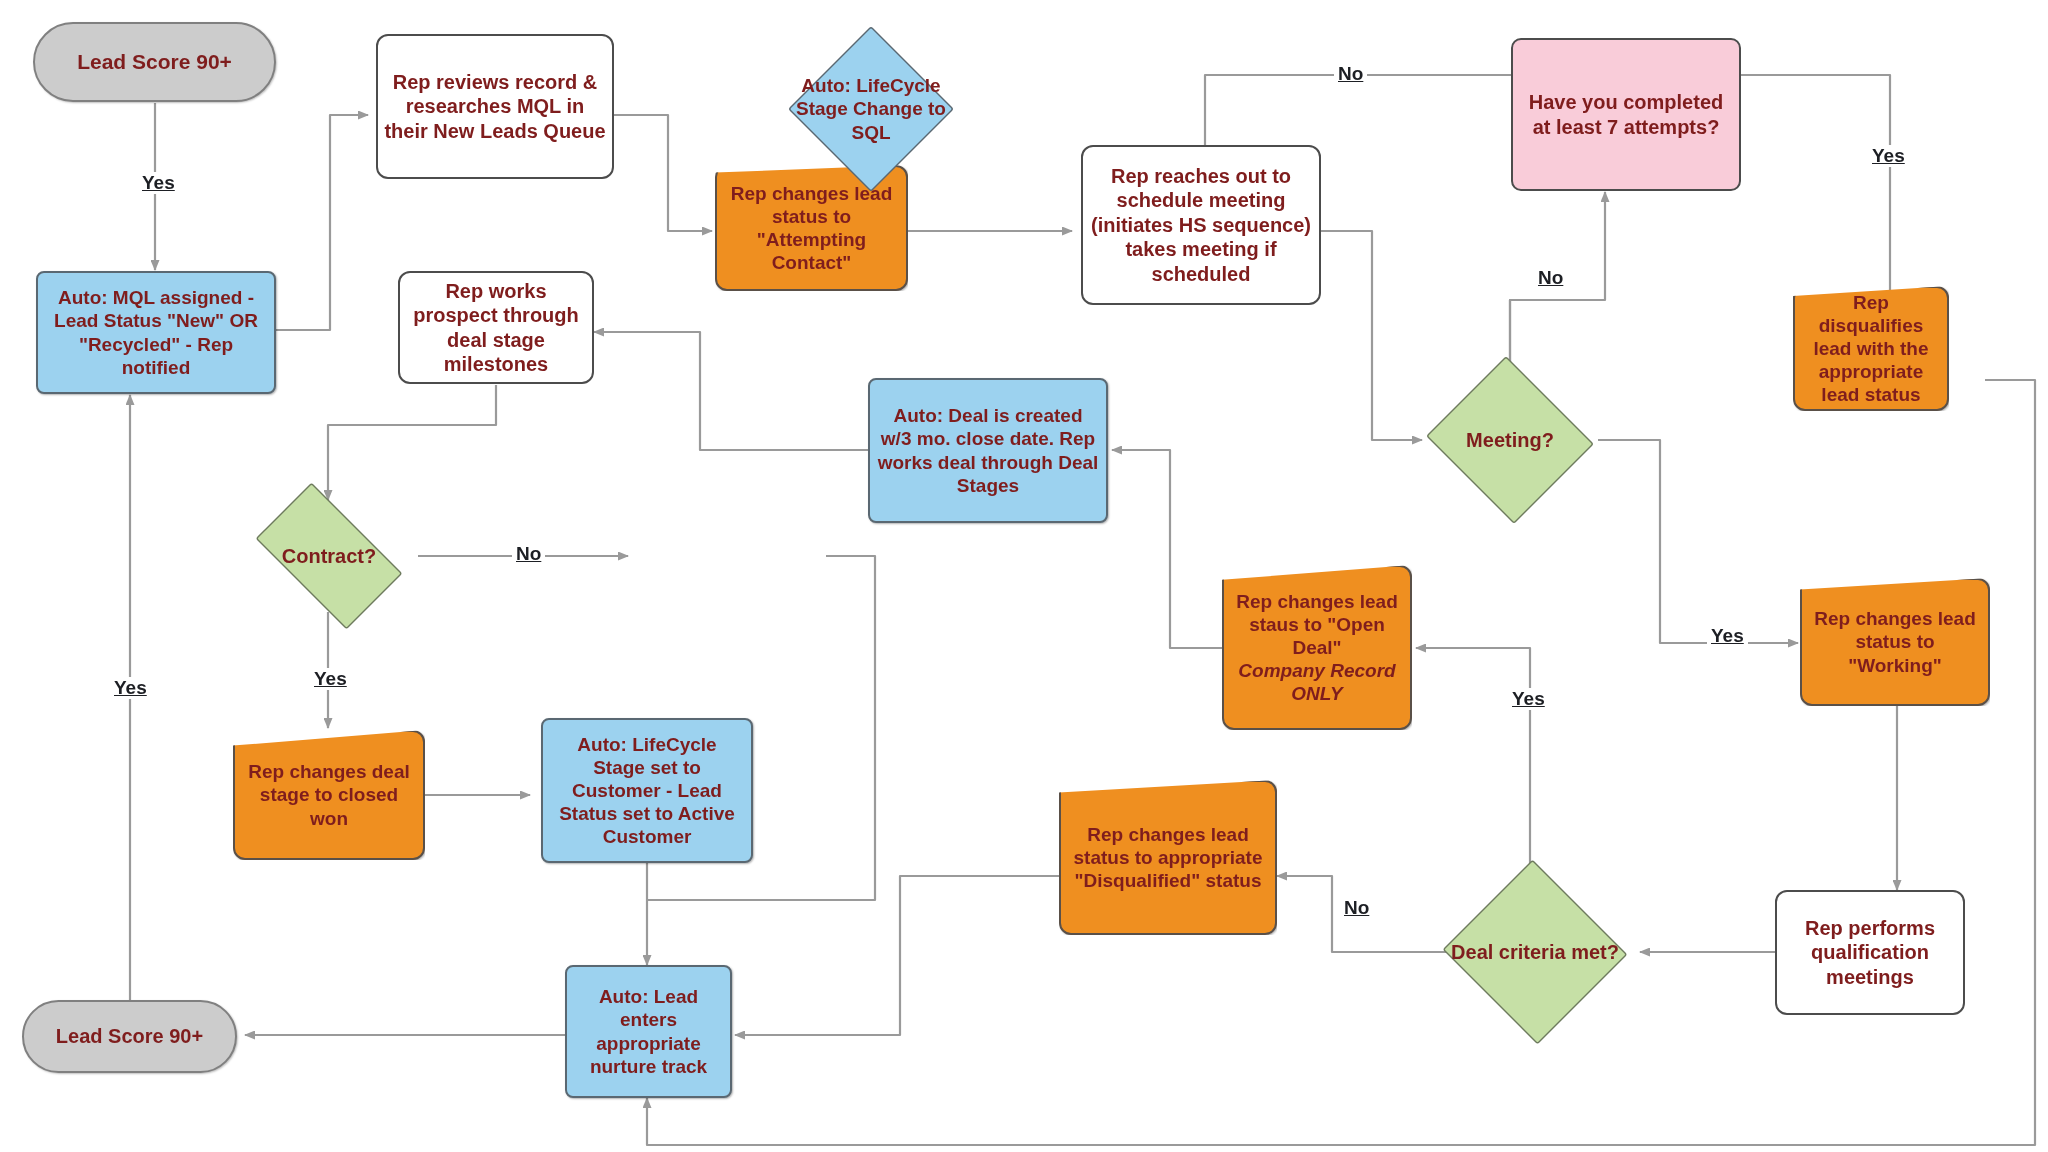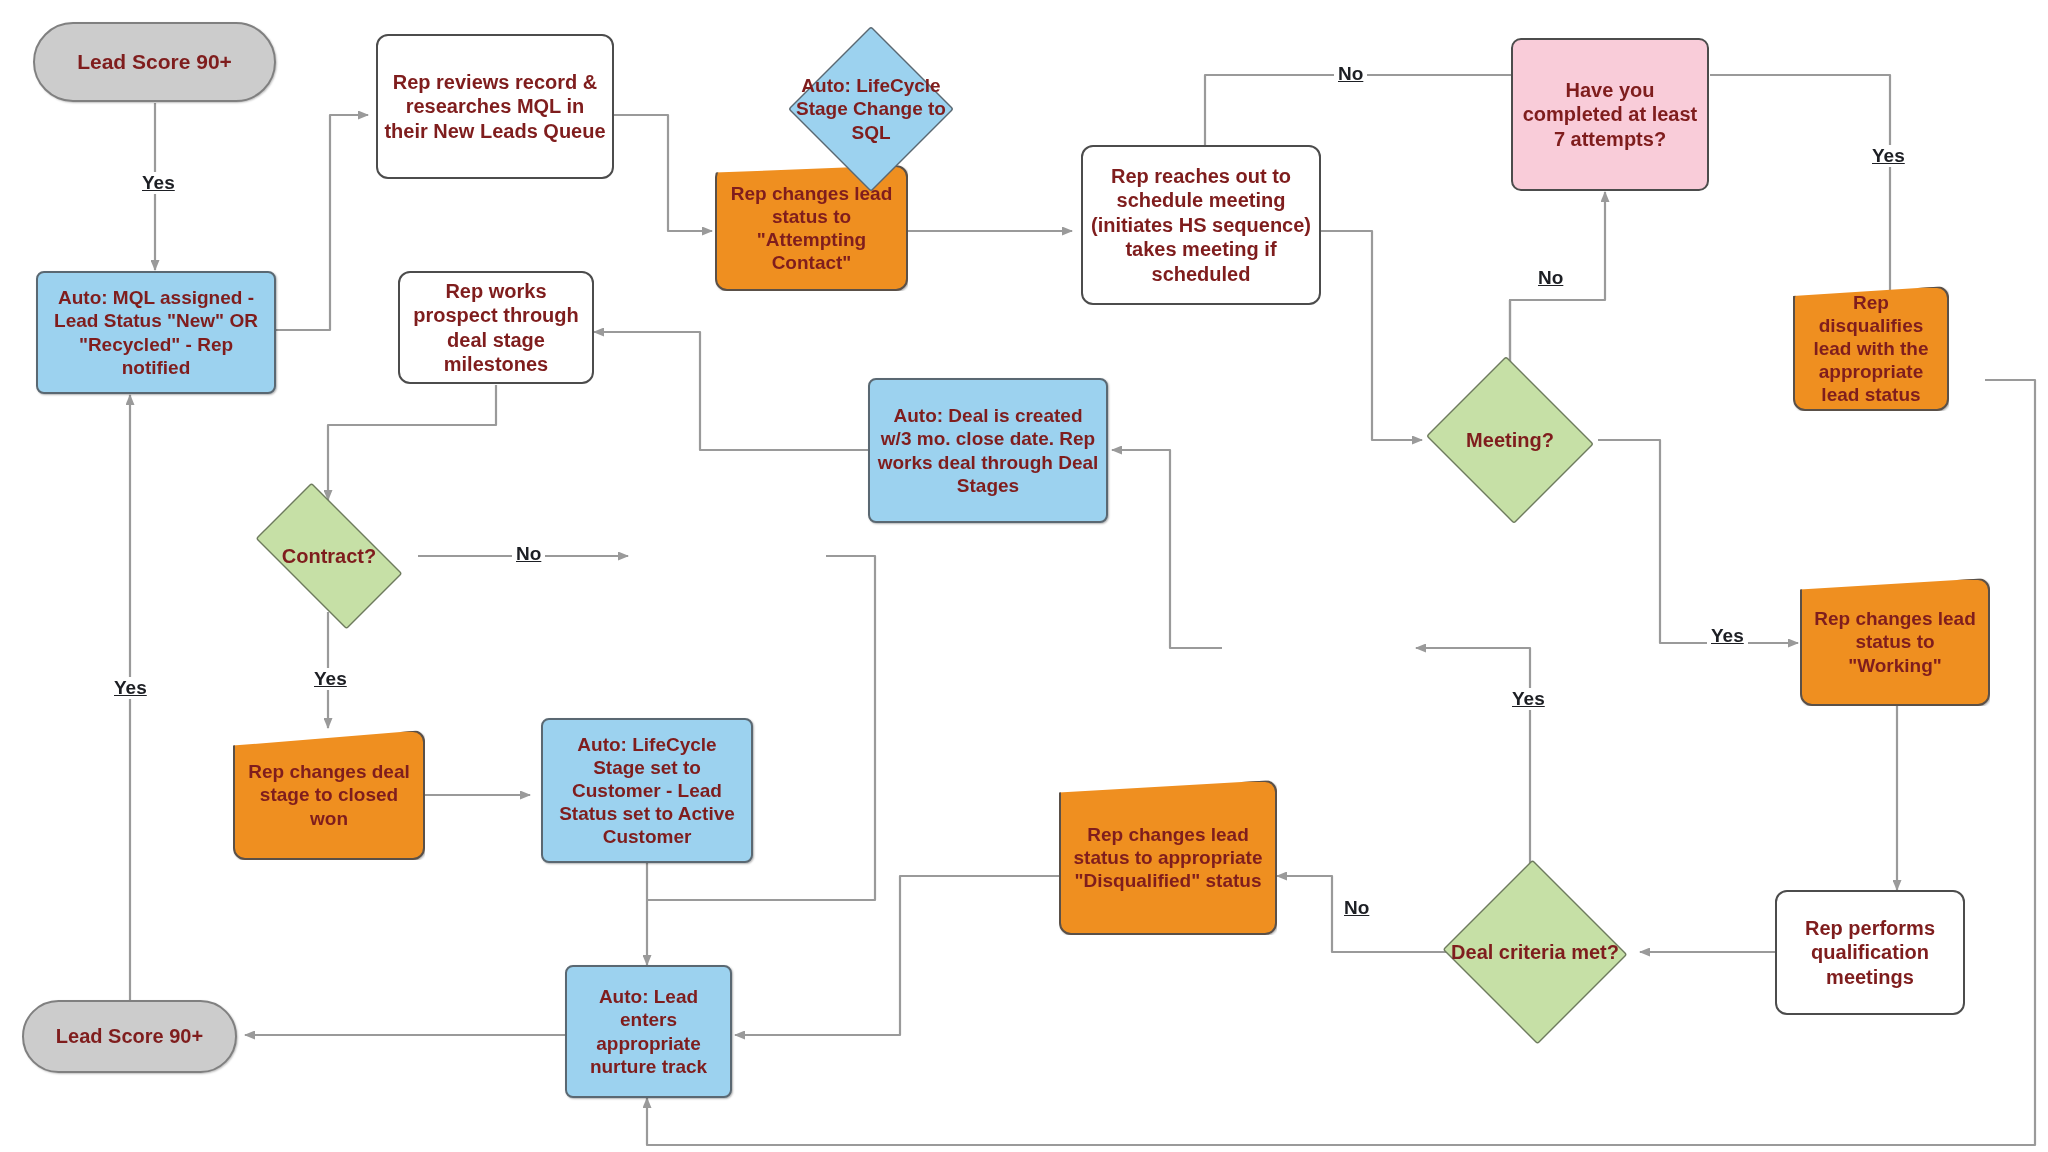--- a/index.html
+++ b/index.html
@@ -186,21 +186,21 @@
 
   <div class="node skew-orange" style="left:715px; top:165px; width:193px; height:126px; font-size:19px; z-index:6;
               clip-path: polygon(0% 6%, 100% 0%, 100% 100%, 0% 100%);">
     <span class="txt">Rep changes lead status to "Attempting Contact"</span>
   </div>
 
   <div class="node process-white" style="left:1081px; top:145px; width:240px; height:160px; font-size:20px;">
     <span class="txt">Rep reaches out to schedule meeting (initiates HS sequence) takes meeting if scheduled</span>
   </div>
 
-  <div class="node process-pink" style="left:1511px; top:38px; width:198px; height:153px; font-size:20px;">
+  <div class="node process-pink" style="left:1511px; top:38px; width:230px; height:153px; font-size:20px;">
     <span class="txt">Have you completed at least 7 attempts?</span>
   </div>
 
   <div class="node skew-orange" style="left:1793px; top:286px; width:156px; height:125px; font-size:19px;
               clip-path: polygon(0% 8%, 100% 0%, 100% 100%, 0% 100%);">
     <span class="txt">Rep disqualifies lead with the appropriate lead status</span>
   </div>
 
   <div class="node decision" style="left:1422px; top:360px; width:176px; height:160px; font-size:20px;">
     <span class="diamond-bg"></span>
@@ -219,20 +219,25 @@
   <div class="node decision" style="left:1440px; top:862px; width:190px; height:180px; font-size:20px;">
     <span class="diamond-bg"></span>
     <span class="txt">Deal criteria met?</span>
   </div>
 
   <div class="node skew-orange" style="left:1059px; top:780px; width:218px; height:155px; font-size:19px;
               clip-path: polygon(0% 8%, 100% 0%, 100% 100%, 0% 100%);">
     <span class="txt">Rep changes lead status to appropriate "Disqualified" status</span>
   </div>
 
+  <div class="node skew-orange" style="left:1222px; top:565px; width:190px; height:165px; font-size:19px; flex-direction:column;
+              clip-path: polygon(0% 9%, 100% 0%, 100% 100%, 0% 100%);">
+    <span class="txt">Rep changes lead staus to "Open Deal"</span>
+    <span class="txt italic-line">Company Record ONLY</span>
+  </div>
 
   <div class="node process-blue" style="left:868px; top:378px; width:240px; height:145px; font-size:19px;">
     <span class="txt">Auto: Deal is created w/3 mo. close date. Rep works deal through Deal Stages</span>
   </div>
 
   <div class="node process-white" style="left:398px; top:271px; width:196px; height:113px; font-size:20px;">
     <span class="txt">Rep works prospect through deal stage milestones</span>
   </div>
 
   <div class="node decision" style="left:238px; top:500px; width:182px; height:112px; font-size:20px;">

